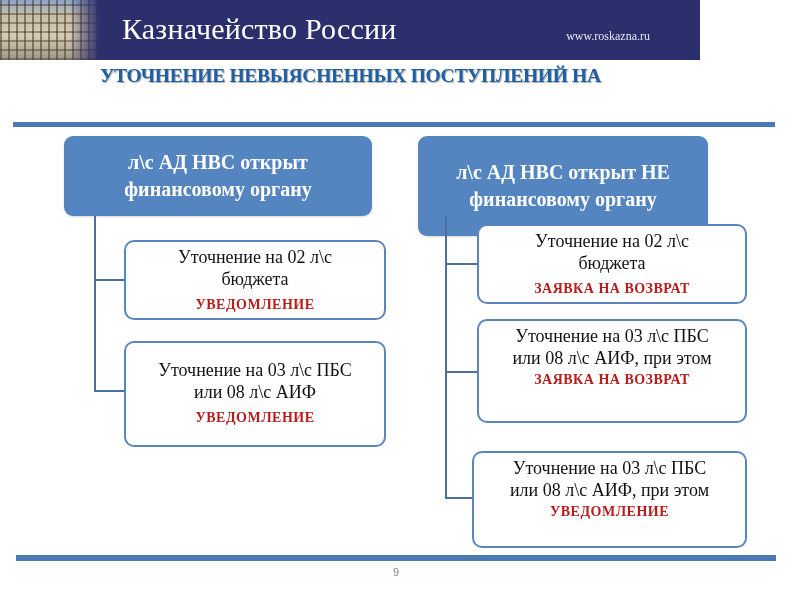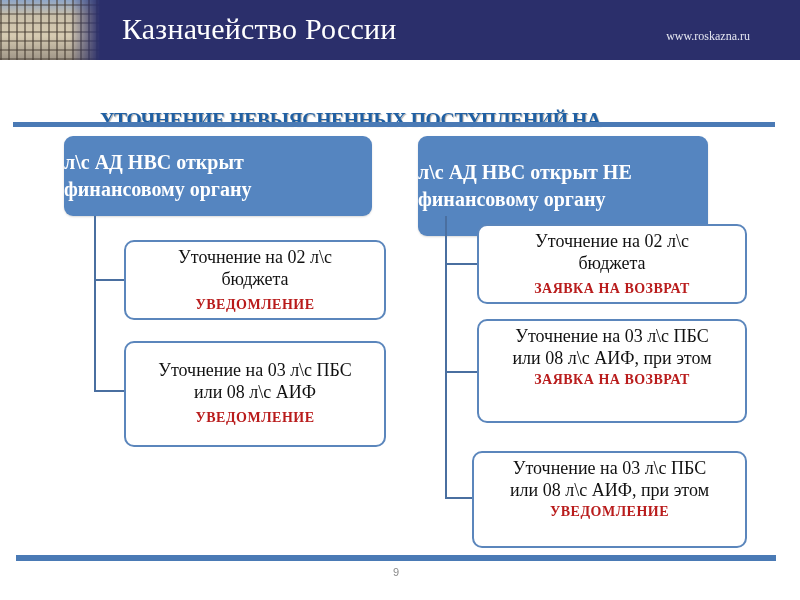--- a/index.html
+++ b/index.html
@@ -1,20 +1,20 @@
 <!DOCTYPE html>
 <html><head>
   <meta charset="utf-8">
   <style>
     * { box-sizing: border-box; margin: 0; padding: 0; }
     html, body { width: 800px; height: 600px; background: #ffffff; overflow: hidden; }
     body { position: relative; font-family: "Liberation Serif", serif; }
 
     .header {
-      position: absolute; left: 0; top: 0; width: 800px; height: 60px;
+      position: absolute; left: 0; top: 0; width: 700px; height: 60px;
       background: #2b2f6b;
     }
     .header-photo {
       position: absolute; left: 0; top: 0; width: 100px; height: 60px;
       background:
         repeating-linear-gradient(90deg, rgba(70,60,50,0.55) 0 2px, transparent 2px 8px),
         repeating-linear-gradient(0deg, rgba(70,60,50,0.45) 0 2px, transparent 2px 9px),
         linear-gradient(180deg, #8fa6c8 0%, #c9bfa9 25%, #d6cbb2 60%, #9e9486 100%);
       -webkit-mask-image: linear-gradient(90deg, #000 70%, transparent 100%);
       mask-image: linear-gradient(90deg, #000 70%, transparent 100%);
@@ -28,42 +28,41 @@
       position: absolute; right: 50px; top: 29px;
       color: #e6e8f2; font-size: 12px; font-family: "Liberation Serif", serif;
     }
 
     .slide-title {
       position: absolute; left: 100px; top: 64px; width: 620px;
       color: #1f5fa3; font-family: "Liberation Serif", serif;
       font-weight: bold; font-size: 19.5px; line-height: 24px;
       text-shadow: 1px 1px 1px rgba(0,0,0,0.35);
       letter-spacing: -0.3px;
-      margin-top: 44px;
     }
     .slide-title .line { display: block; white-space: nowrap; }
     .slide-title .line2 { padding-left: 18px; }
 
     .rule-top {
       position: absolute; left: 13px; top: 122px; width: 762px; height: 5px;
       background: #4a7ab5;
     }
     .rule-bottom {
       position: absolute; left: 16px; top: 555px; width: 760px; height: 6px;
       background: #4a7ab5;
     }
     .page-number {
       position: absolute; left: 393px; top: 566px;
       color: #8a8a8a; font-size: 11px; font-family: "Liberation Sans", sans-serif;
     }
 
     .head-box {
       position: absolute; background: #5585c0; border-radius: 9px;
       color: #ffffff; font-family: "Liberation Serif", serif; font-weight: bold;
-      font-size: 20px; line-height: 27px; text-align: left;
+      font-size: 20px; line-height: 27px; text-align: center;
       display: flex; flex-direction: column; justify-content: center;
       box-shadow: 0 1px 2px rgba(0,0,0,0.15);
     }
     .head-left { left: 64px; top: 136px; width: 308px; height: 80px; }
     .head-right { left: 418px; top: 136px; width: 290px; height: 100px; }
 
     .connector { position: absolute; background: #4a6fa0; }
 
     .item-box {
       position: absolute; background: #ffffff;

